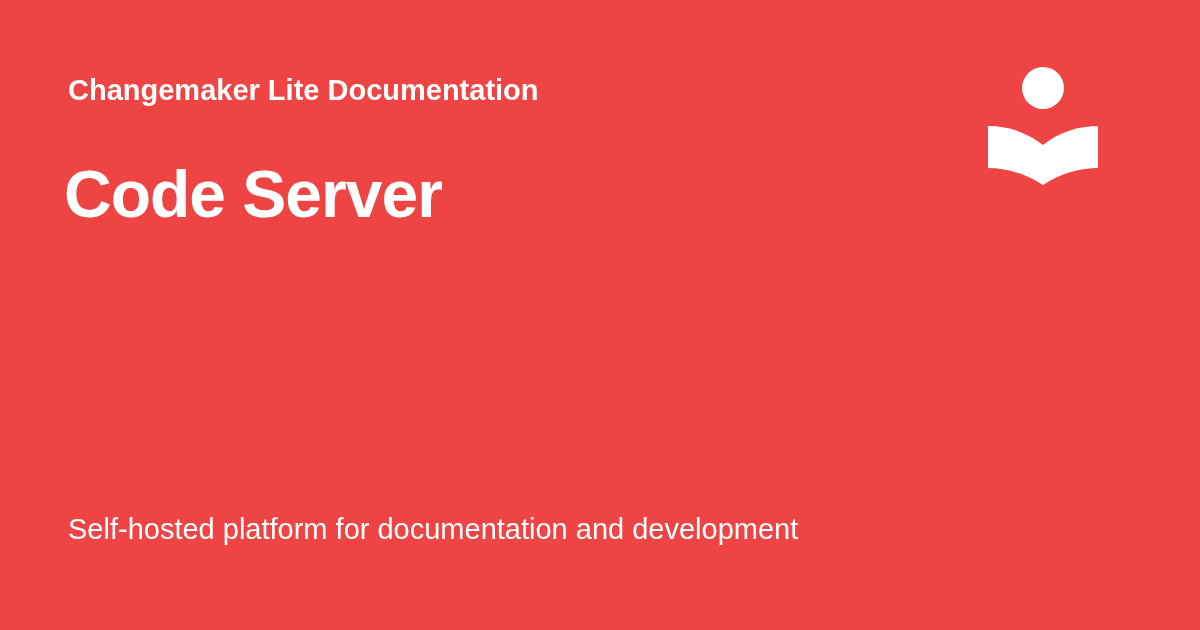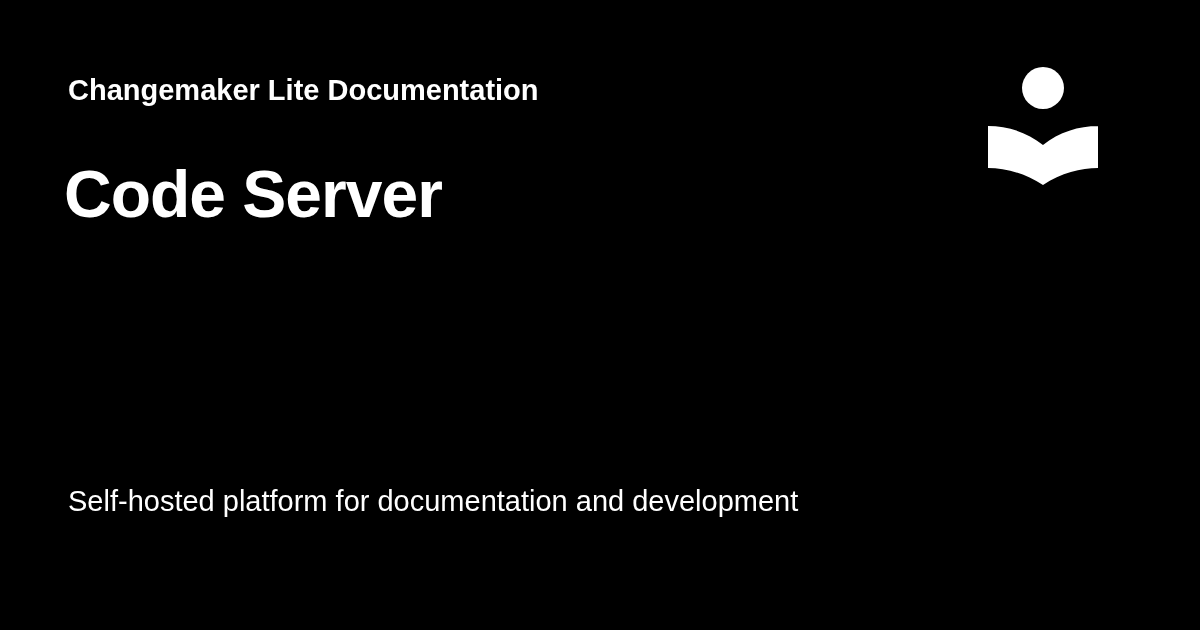--- a/index.html
+++ b/index.html
@@ -12,21 +12,21 @@
     height: 630px;
     overflow: hidden;
     font-family: "Liberation Sans", sans-serif;
     background: #ffffff;
   }
 
   .og-card {
     position: relative;
     width: 1200px;
     height: 630px;
-    background: #000000;
+    background: #ef4444;
     box-sizing: border-box;
     overflow: hidden;
   }
 
   
   .site-header {
     position: absolute;
     left: 68px;
     top: 70px;
     width: 880px;
@@ -76,21 +76,21 @@
     line-height: 1.04;
     letter-spacing: -1px;
     margin: 0;
     white-space: nowrap;
   }
 
   
   .page-subtitle-wrap {
     position: absolute;
     left: 68px;
-    top: 484px;
+    top: 512px;
     width: 1000px;
   }
 
   .page-subtitle {
     font-family: "Liberation Sans", sans-serif;
     font-size: 29px;
     font-weight: normal;
     color: #ffffff;
     line-height: 1.2;
     letter-spacing: 0px;

